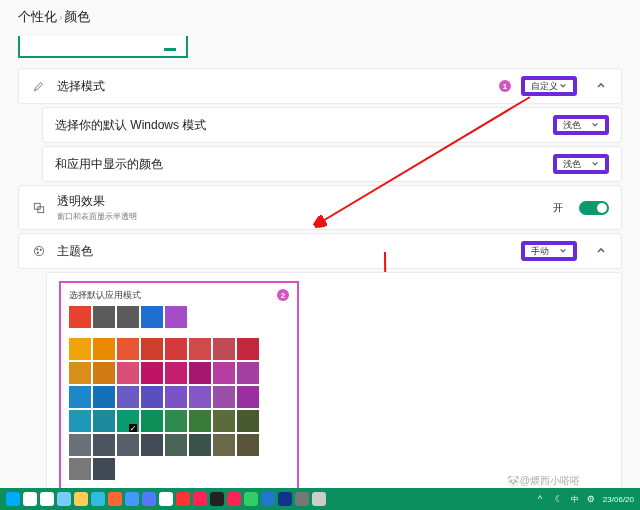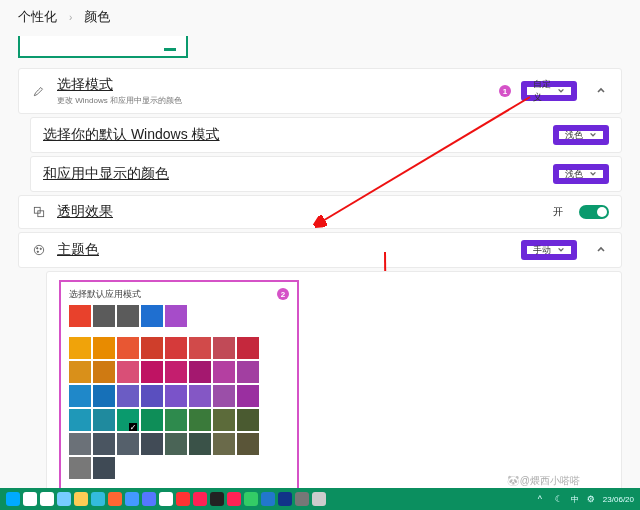--- a/index.html
+++ b/index.html
@@ -1,31 +1,31 @@
 <!DOCTYPE html>
 <html><head>
 <meta charset="utf-8">
 <style>
   * { box-sizing: border-box; margin: 0; padding: 0; }
   html, body { width: 640px; height: 510px; overflow: hidden; font-family: "Segoe UI", "Microsoft YaHei", sans-serif; background: #f9f9f9; }
   .page { width: 640px; height: 510px; background: #f9f9f9; position: relative; }
   .content { padding: 0 18px 0 18px; height: 488px; overflow: hidden; }
-  .breadcrumb { font-size: 13px; padding: 8px 0 10px 0; color: #1a1a1a; display: flex; align-items: center; gap: 12px; text-align: center; }
+  .breadcrumb { font-size: 13px; padding: 8px 0 10px 0; color: #1a1a1a; display: flex; align-items: center; gap: 2px; text-align: center; }
   .breadcrumb .sep { color: #aaa; font-size: 10px; }
   .preview { width: 170px; height: 22px; border: 2px solid #0a9a6d; border-top: none; background: #fff; margin-bottom: 10px; position: relative; }
   .preview .bar { position: absolute; right: 10px; bottom: 5px; width: 12px; height: 3px; background: #0a9a6d; }
   .row { background: #fff; border: 1px solid #eaeaea; border-radius: 3px; margin-bottom: 3px; padding: 7px 12px; display: flex; align-items: center; gap: 10px; min-height: 32px; }
-  .row.sub { margin-left: 12px; }
+  .row.sub { margin-left: 24px; }
   .icon { width: 16px; height: 16px; display: flex; align-items: center; justify-content: center; color: #555; }
   .icon svg { width: 14px; height: 14px; stroke: #555; fill: none; stroke-width: 1.4; }
   .label-col { flex: 1 1 auto; }
-  .row-title { font-size: 14px; color: #222; text-decoration: underline; }
+  .row-title { font-size: 12px; color: #222; }
   .row-sub   { font-size: 8px;  color: #777; margin-top: 1px; }
   .value     { font-size: 10px; color: #222; margin-right: 6px; }
-  .dd        { width: 56px; height: 20px; border: 6px solid #6d28d9; border-radius: 3px; display: flex; align-items: center; justify-content: space-between; padding: 0 6px; background: #fff; }
+  .dd        { width: 56px; height: 20px; border: 4px solid #6d28d9; border-radius: 3px; display: flex; align-items: center; justify-content: space-between; padding: 0 6px; background: #fff; }
   .dd span   { font-size: 9px; color: #333; }
   .chev      { width: 8px; height: 8px; }
   .chev svg  { width: 8px; height: 8px; stroke: #666; fill: none; stroke-width: 1.6; }
   .exp       { width: 16px; height: 16px; display: flex; align-items: center; justify-content: center; margin-left: 6px; }
   .exp svg   { width: 10px; height: 10px; stroke: #666; fill: none; stroke-width: 1.6; }
   .toggle    { width: 30px; height: 14px; background: #0a9a6d; border-radius: 8px; position: relative; }
   .toggle::after { content: ""; position: absolute; right: 2px; top: 2px; width: 10px; height: 10px; background: #fff; border-radius: 50%; }
   .marker    { width: 12px; height: 12px; border-radius: 50%; background: #d552c7; color: #fff; font-size: 8px; font-weight: 600; display: flex; align-items: center; justify-content: center; }
   .palette-wrap { background: #fff; border: 1px solid #eaeaea; border-radius: 3px; margin-left: 28px; padding: 8px 12px 10px 12px; margin-bottom: 3px; position: relative; }
   .palette-box  { border: 2px solid #d552c7; padding: 6px 8px 8px 8px; width: 240px; position: relative; }
@@ -68,21 +68,20 @@
       </div>
 
   <div class="row">
     <span class="icon">
           <svg viewBox="0 0 24 24">
             <path d="M4 20c4-1 6-3 10-7l4-4-3-3-4 4c-4 4-6 6-7 10z"></path>
           </svg>
         </span>
     <div class="label-col">
       <div class="row-title">选择模式</div>
-      <div class="row-sub">更改 Windows 和应用中显示的颜色</div>
     </div>
     <span class="marker">1</span>
     <div class="dd">
       <span>自定义</span>
       <span class="chev"><svg viewBox="0 0 10 10">
               <path d="M2 3l3 3 3-3"></path>
             </svg></span>
     </div>
     <span class="exp">
           <svg viewBox="0 0 10 10">
@@ -117,20 +116,21 @@
 
   <div class="row">
     <span class="icon">
           <svg viewBox="0 0 24 24">
             <rect x="4" y="4" width="10" height="10"></rect>
             <rect x="10" y="10" width="10" height="10"></rect>
           </svg>
         </span>
     <div class="label-col">
       <div class="row-title">透明效果</div>
+      <div class="row-sub">窗口和表面显示半透明</div>
     </div>
     <span class="value">开</span>
     <div class="toggle"></div>
   </div>
 
   <div class="row">
     <span class="icon">
           <svg viewBox="0 0 24 24">
             <circle cx="12" cy="12" r="8"></circle>
             <circle cx="9" cy="9" r="1.2" fill="#555"></circle>

